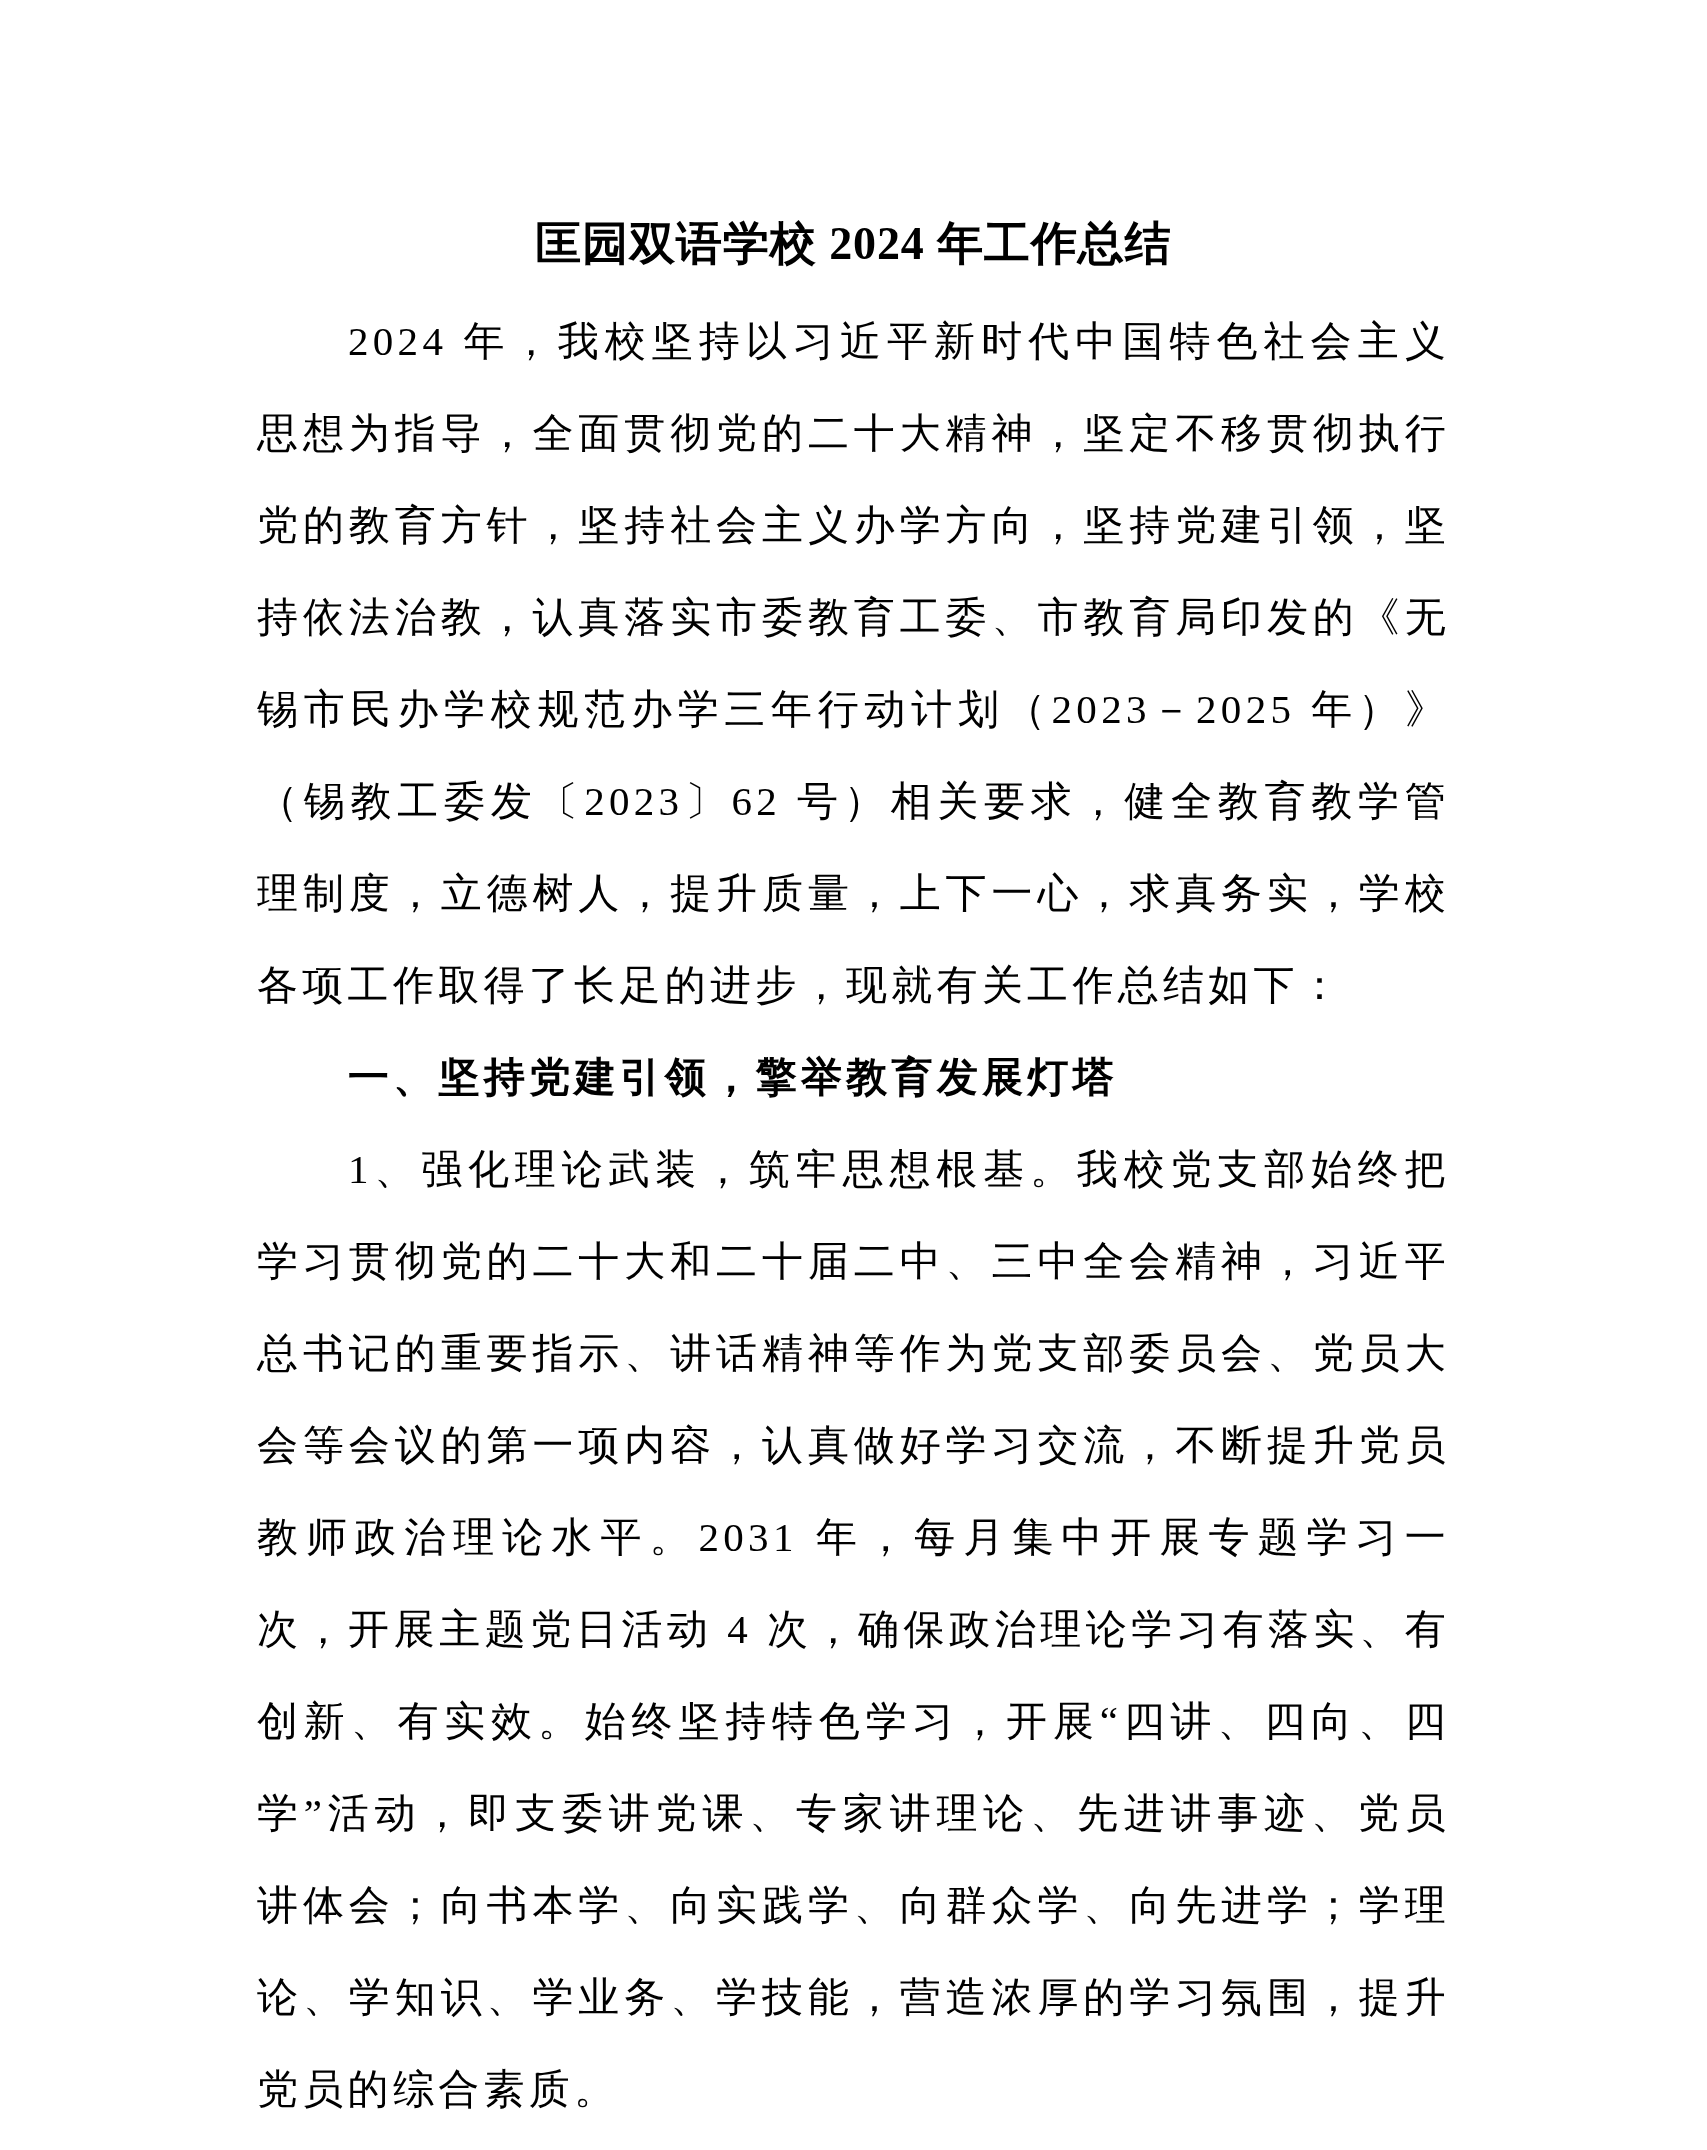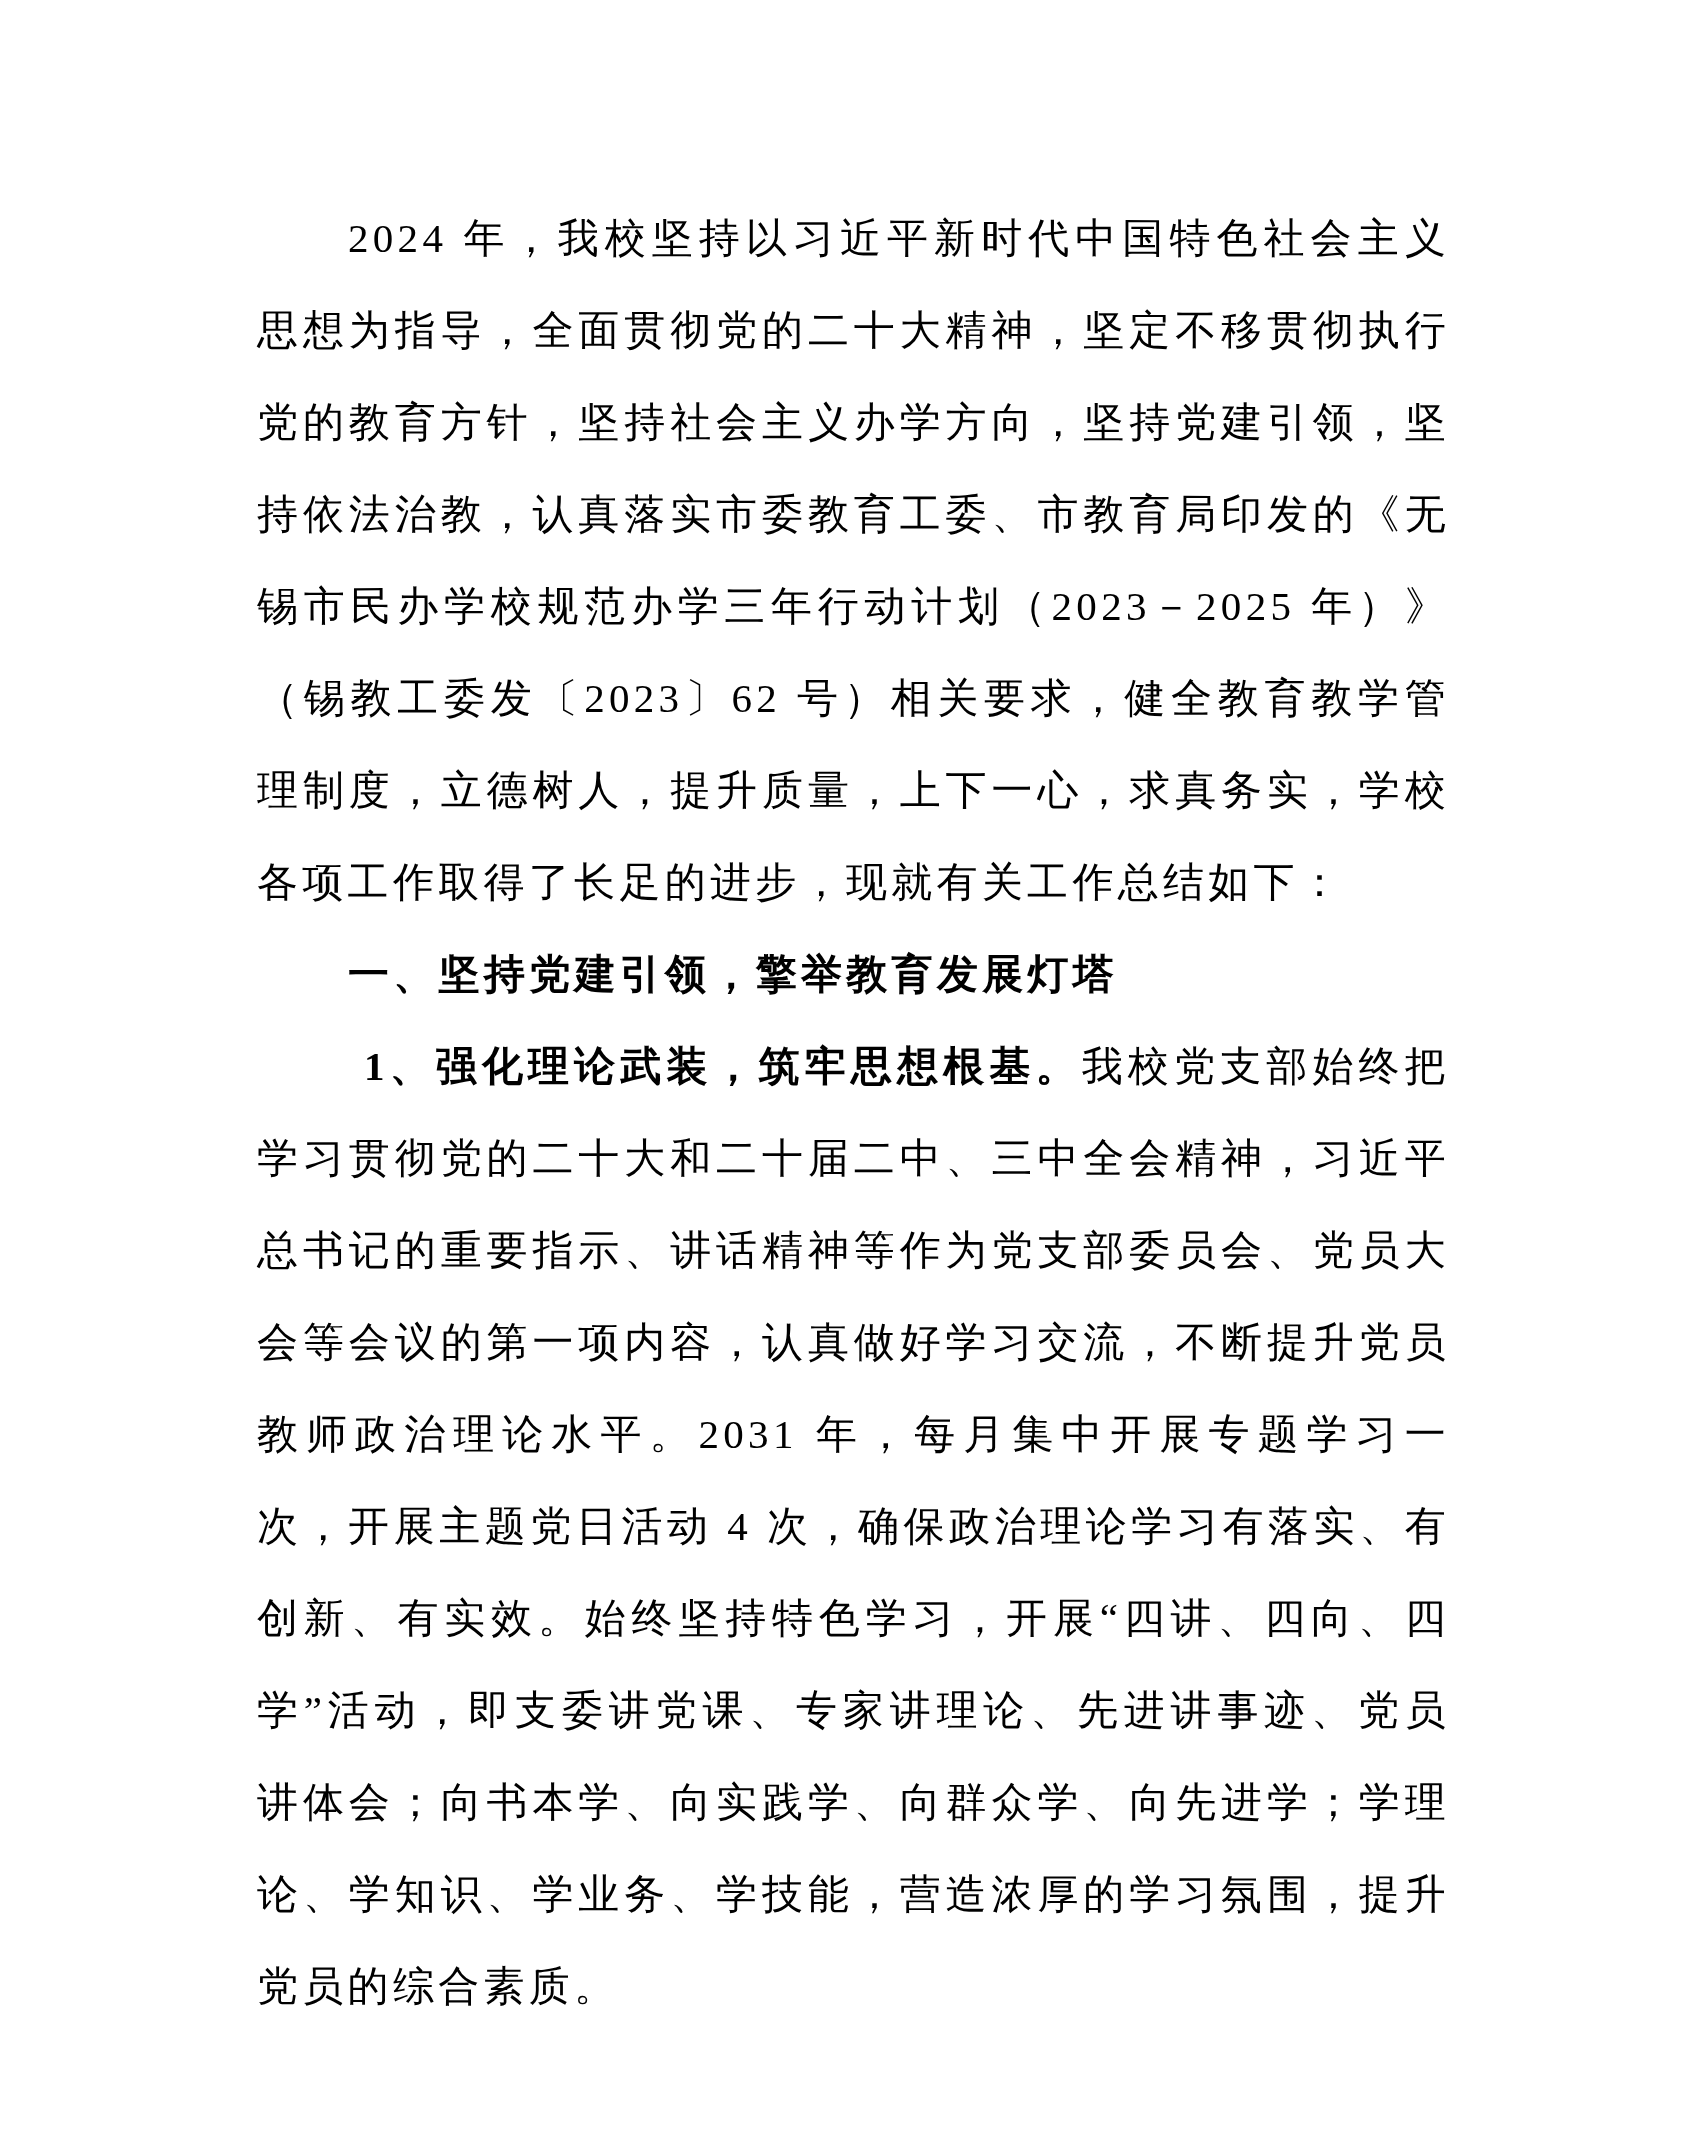--- a/index.html
+++ b/index.html
@@ -35,30 +35,30 @@
     letter-spacing: 4.3px;
     text-align: justify;
     text-justify: inter-ideograph;
     text-indent: 91px;
     word-break: break-all;
   }
   .para.heading {
     font-weight: 700;
   }
   .lead {
-    font-weight: 700;
-    margin-left: 16px;
+    font-weight: 400;
   }
 </style>
 </head>
 <body>
 
 <div class="page">
   <div class="content">
 
+    <h1 class="doc-title">匡园双语学校 2024 年工作总结</h1>
 
     <p class="para">
       <span>2024 年，我校坚持以习近平新时代中国特色社会主义思想为指导，全面贯彻党的二十大精神，坚定不移贯彻执行党的教育方针，坚持社会主义办学方向，坚持党建引领，坚持依法治教，认真落实市委教育工委、市教育局印发的《无锡市民办学校规范办学三年行动计划（2023－2025 年）》（锡教工委发〔2023〕62 号）相关要求，健全教育教学管理制度，立德树人，提升质量，上下一心，求真务实，学校各项工作取得了长足的进步，现就有关工作总结如下：</span>
     </p>
 
     <p class="para heading">
       <span>一、坚持党建引领，擎举教育发展灯塔</span>
     </p>
 
     <p class="para">

